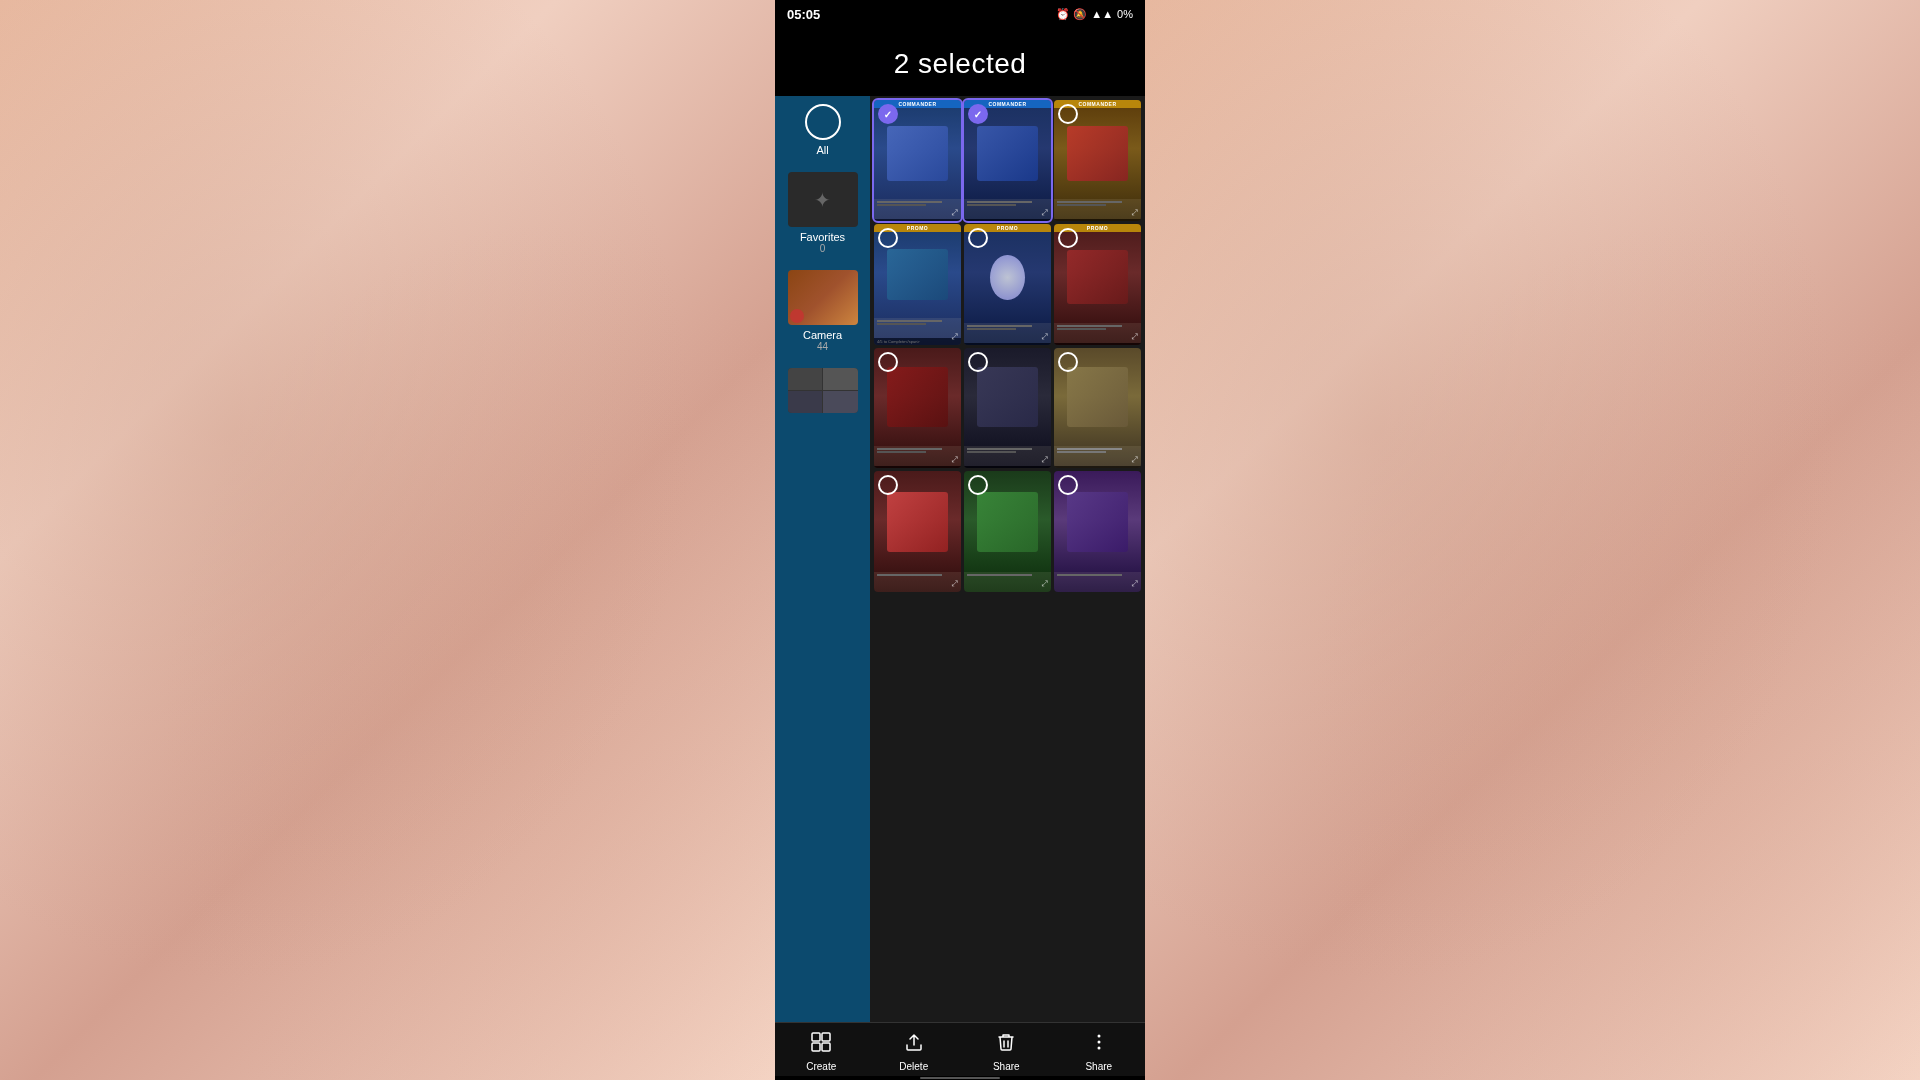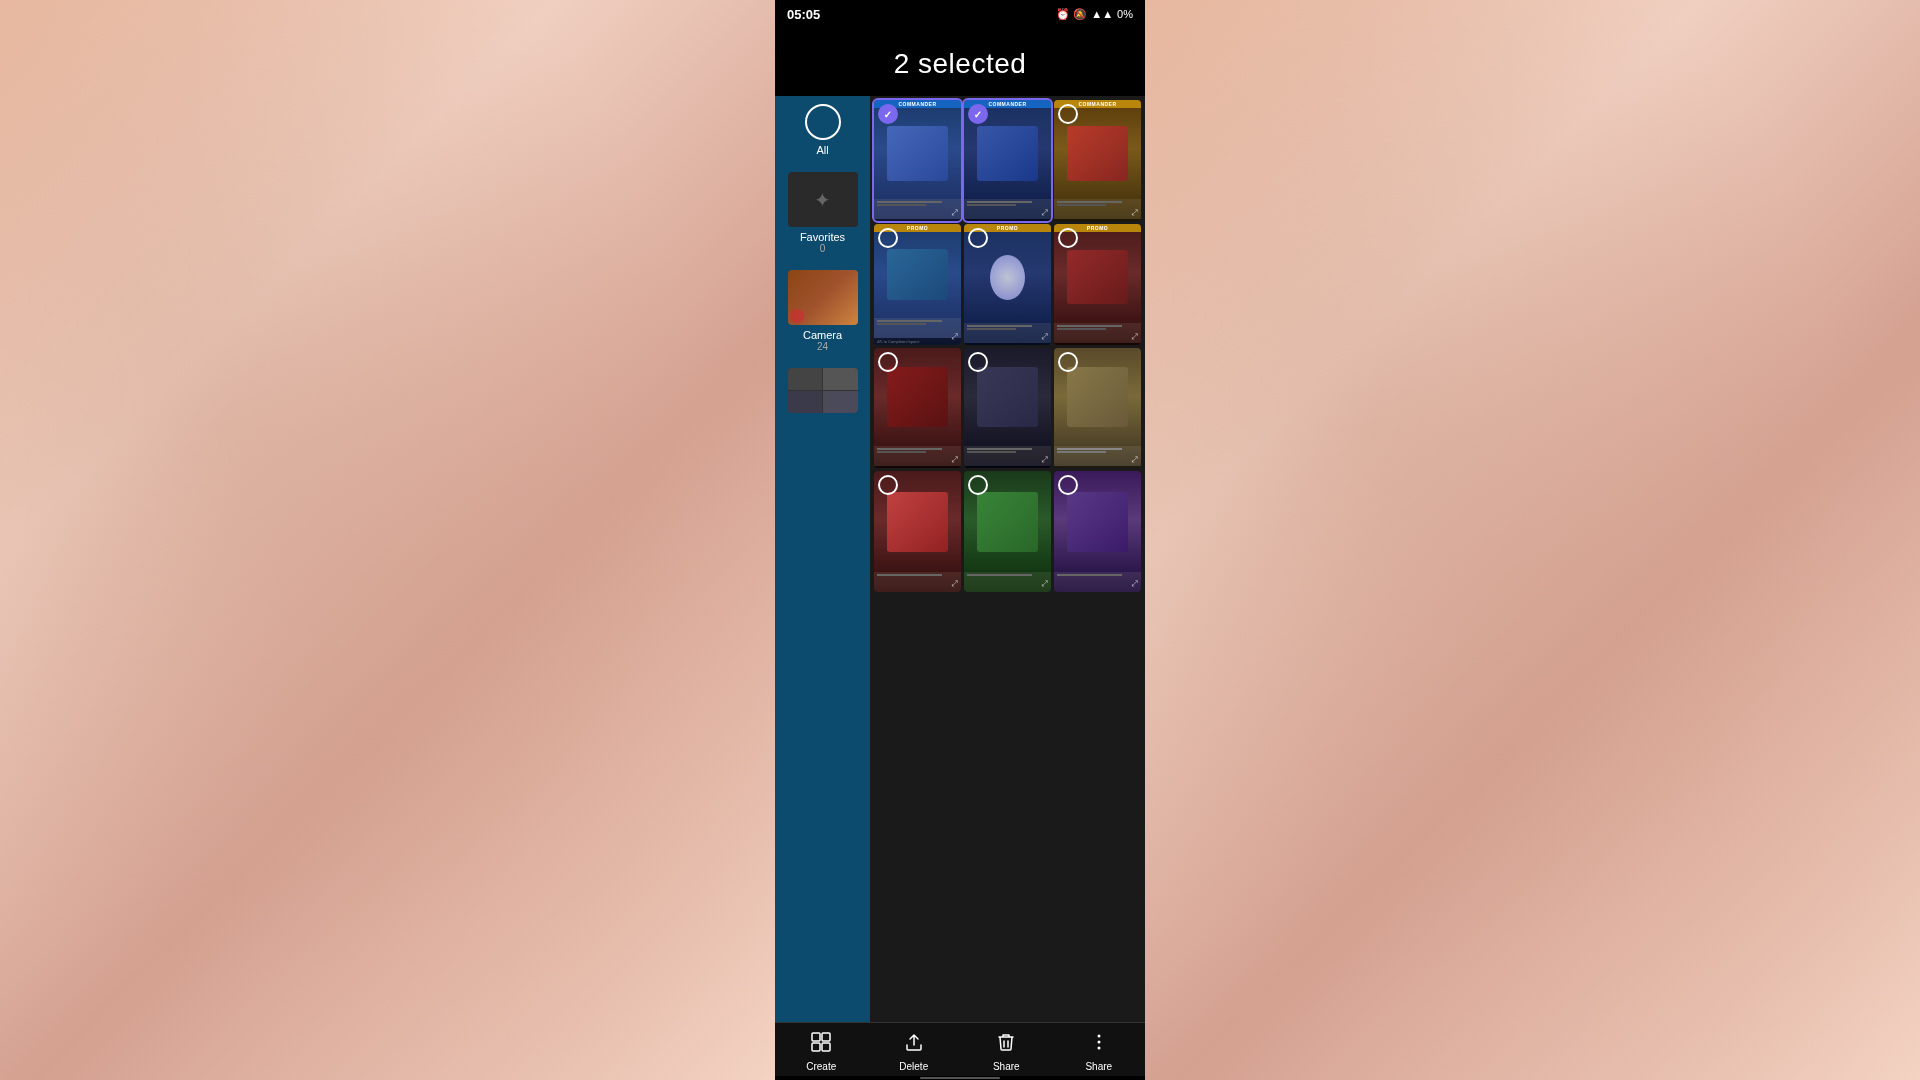--- a/index.html
+++ b/index.html
@@ -373,21 +373,21 @@
         </div>
         <span class="sidebar-label">Favorites</span>
         <span class="sidebar-count">0</span>
       </div>
 
       <div class="sidebar-item">
         <div class="camera-thumb">
           <div class="camera-thumb-overlay"></div>
         </div>
         <span class="sidebar-label">Camera</span>
-        <span class="sidebar-count">24</span>
+        <span class="sidebar-count">44</span>
       </div>
 
       <div class="sidebar-item">
         <div class="small-grid-thumb">
           <div style="background:#444;"></div>
           <div style="background:#555;"></div>
           <div style="background:#3a3a4a;"></div>
           <div style="background:#4a4a5a;"></div>
         </div>
       </div>

